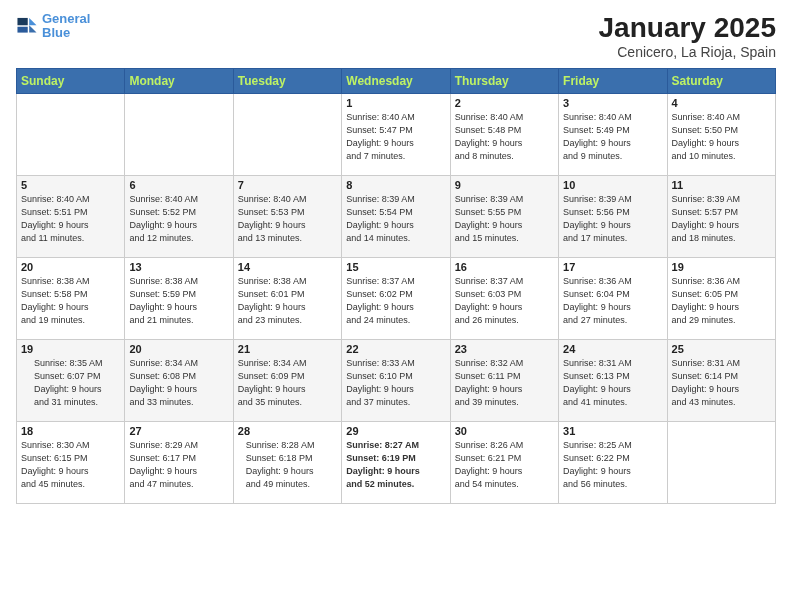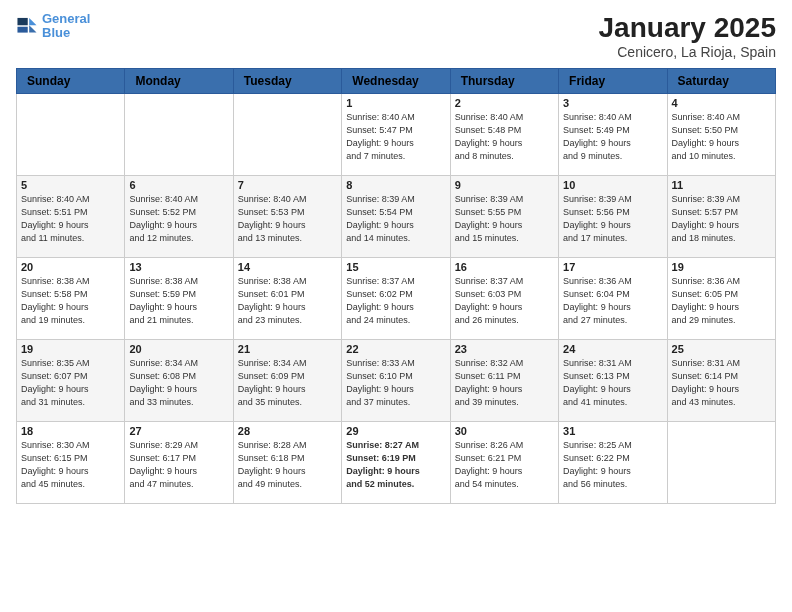--- a/index.html
+++ b/index.html
@@ -53,24 +53,24 @@
       font-size: 14px;
       color: #444;
     }
     .calendar {
       width: 100%;
       border-collapse: collapse;
       table-layout: fixed;
     }
     .calendar thead th {
       background: #3a6fad;
-      color: #000000;
+      color: #bef264;
       font-size: 12px;
       font-weight: bold;
-      padding: 5px 10px;
+      padding: 5px 4px;
       text-align: left;
       border: 1px solid #2a5a9a;
     }
     .calendar tbody td {
       border: 1px solid #ccc;
       vertical-align: top;
       padding: 3px 4px;
       font-size: 9.5px;
       color: #222;
       height: 82px;
@@ -262,21 +262,21 @@
             <span class="day-num">19</span>
             <div class="day-info" style="white-space: pre-line;">Sunrise: 8:36 AM
 Sunset: 6:05 PM
 Daylight: 9 hours
 and 29 minutes.</div>
           </td>
         </tr>
         <tr>
           <td>
             <span class="day-num">19</span>
-            <div class="day-info" style="white-space: pre-line;">Sunrise: 8:35 AM
+            <div class="day-info" style="white-space: pre-line; margin-left: 13px;">Sunrise: 8:35 AM
 Sunset: 6:07 PM
 Daylight: 9 hours
 and 31 minutes.</div>
           </td>
           <td>
             <span class="day-num">20</span>
             <div class="day-info" style="white-space: pre-line;">Sunrise: 8:34 AM
 Sunset: 6:08 PM
 Daylight: 9 hours
 and 33 minutes.</div>
@@ -327,21 +327,21 @@
           </td>
           <td>
             <span class="day-num">27</span>
             <div class="day-info" style="white-space: pre-line;">Sunrise: 8:29 AM
 Sunset: 6:17 PM
 Daylight: 9 hours
 and 47 minutes.</div>
           </td>
           <td>
             <span class="day-num">28</span>
-            <div class="day-info" style="white-space: pre-line;">Sunrise: 8:28 AM
+            <div class="day-info" style="white-space: pre-line; margin-left: 8px;">Sunrise: 8:28 AM
 Sunset: 6:18 PM
 Daylight: 9 hours
 and 49 minutes.</div>
           </td>
           <td>
             <span class="day-num">29</span>
             <div class="day-info" style="white-space: pre-line; font-weight: bold;">Sunrise: 8:27 AM
 Sunset: 6:19 PM
 Daylight: 9 hours
 and 52 minutes.</div>

